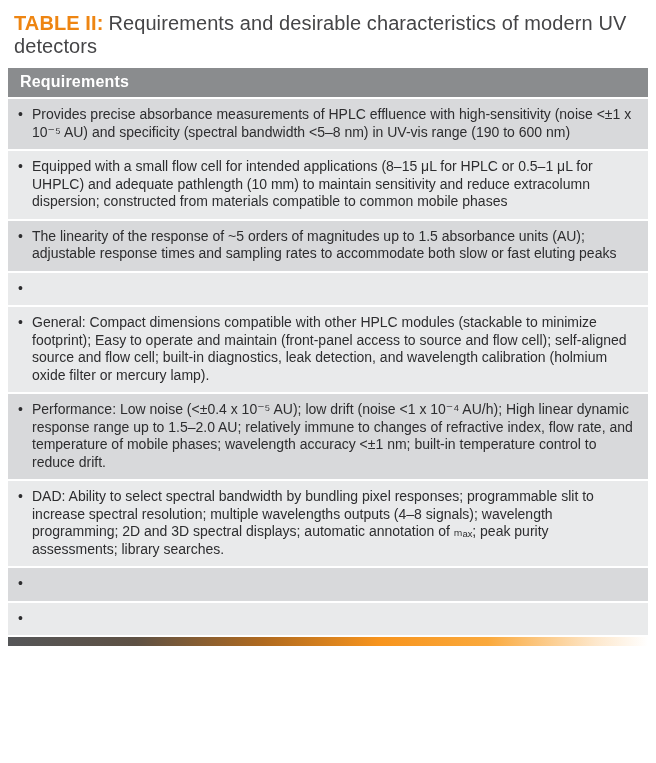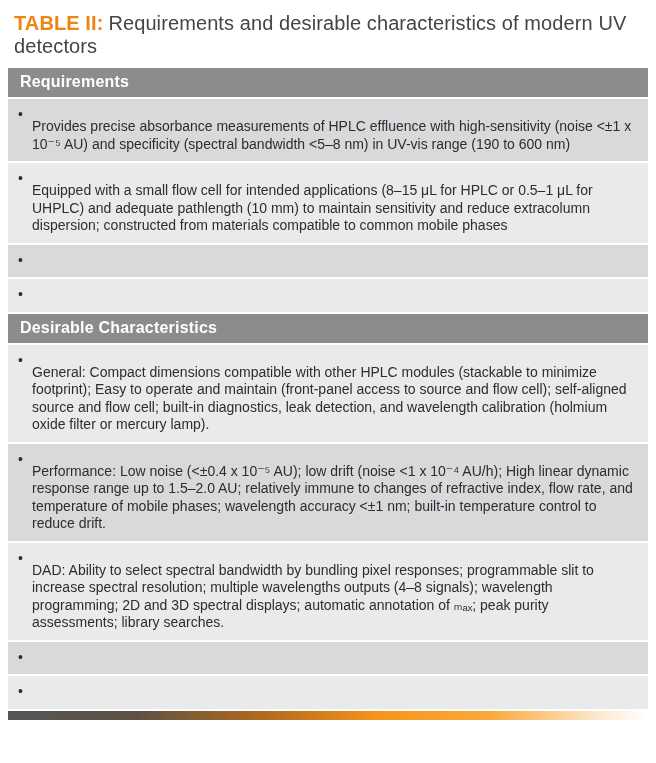--- a/index.html
+++ b/index.html
@@ -38,21 +38,21 @@
     font-size: 14px;
     line-height: 17.5px;
     color: var(--text-dark, #2d2d2f);
     padding: 7px 12px 8px 10px;
     margin-bottom: 2px;
   }
   .row .bullet {
     flex: 0 0 14px;
     color: var(--text-dark, #2d2d2f);
   }
-  .row .row-text { flex: 1 1 auto; margin-top: 12px; }
+  .row .row-text { flex: 1 1 auto; }
   .row-a { background: var(--row-dark, #d8d9db); }
   .row-b { background: var(--row-light, #e9eaeb); }
   .footer-bar {
     height: 9px;
     margin-top: 1px;
     background: linear-gradient(90deg,
       #555658 0%,
       #5e5144 20%,
       #b06a1f 40%,
       var(--gradient-orange, #f7941d) 58%,
@@ -77,26 +77,26 @@
     <div class="row row-a">
       <span class="bullet">•</span>
       <span class="row-text">Provides precise absorbance measurements of HPLC effluence with high-sensitivity (noise &lt;±1 x 10⁻⁵ AU) and specificity (spectral bandwidth &lt;5–8 nm) in UV-vis range (190 to 600 nm)</span>
     </div>
     <div class="row row-b">
       <span class="bullet">•</span>
       <span class="row-text">Equipped with a small flow cell for intended applications (8–15 μL for HPLC or 0.5–1 μL for UHPLC) and adequate pathlength (10 mm) to maintain sensitivity and reduce extracolumn dispersion; constructed from materials compatible to common mobile phases</span>
     </div>
     <div class="row row-a">
       <span class="bullet">•</span>
+      <span class="row-text">The linearity of the response of ~5 orders of magnitudes up to 1.5 absorbance units (AU); adjustable response times and sampling rates to accommodate both slow or fast eluting peaks</span>
     </div>
     <div class="row row-b">
       <span class="bullet">•</span>
     </div>
 
-    <div class="section-header">Desirable Characteristics</div>
 
     <div class="row row-b">
       <span class="bullet">•</span>
       <span class="row-text">General: Compact dimensions compatible with other HPLC modules (stackable to minimize footprint); Easy to operate and maintain (front-panel access to source and flow cell); self-aligned source and flow cell; built-in diagnostics, leak detection, and wavelength calibration (holmium oxide filter or mercury lamp).</span>
     </div>
     <div class="row row-a">
       <span class="bullet">•</span>
       <span class="row-text">Performance: Low noise (&lt;±0.4 x 10⁻⁵ AU); low drift (noise &lt;1 x 10⁻⁴ AU/h); High linear dynamic response range up to 1.5–2.0 AU; relatively immune to changes of refractive index, flow rate, and temperature of mobile phases; wavelength accuracy &lt;±1 nm; built-in temperature control to reduce drift.</span>
     </div>
     <div class="row row-b">

